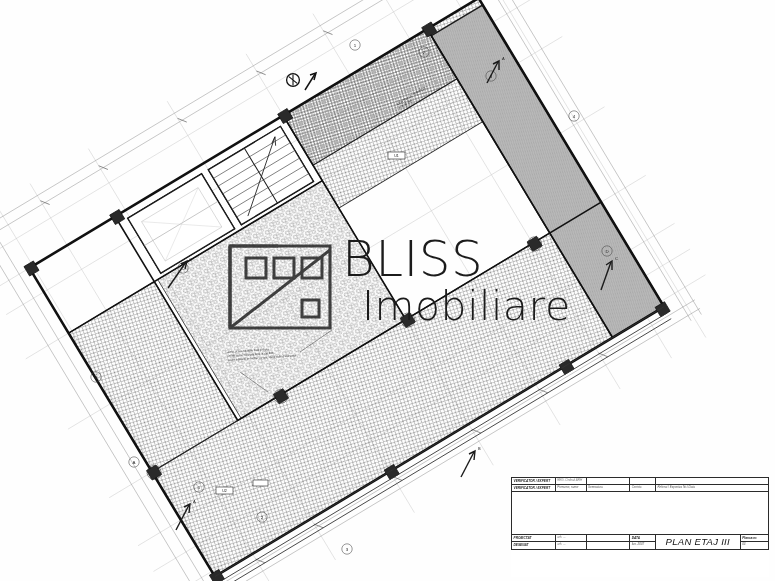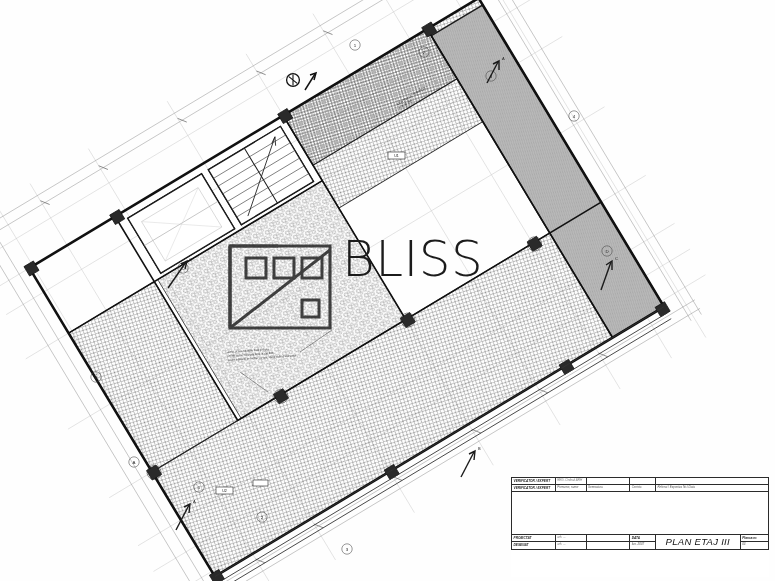--- a/index.html
+++ b/index.html
@@ -302,20 +302,21 @@
           <rect x="76" y="22" width="20" height="20"></rect>
         </g>
         <g fill="none" stroke="#1b1b1b" stroke-width="3">
           <rect x="76" y="64" width="17" height="17"></rect>
         </g>
         <path d="M4 92 L104 14" fill="none" stroke="#1b1b1b" stroke-width="3"></path>
       </svg>
     </div>
     <div id="wm-text">
       <div class="wm-word" id="wm-bliss">BLISS</div>
+      <div class="wm-word" id="wm-imob">Imobiliare</div>
     </div>
   </div>
 
   <div id="titleblock">
     <table>
       <colgroup>
         <col style="width:17%">
           <col style="width:12%">
           <col style="width:17%">
         <col style="width:10%">

